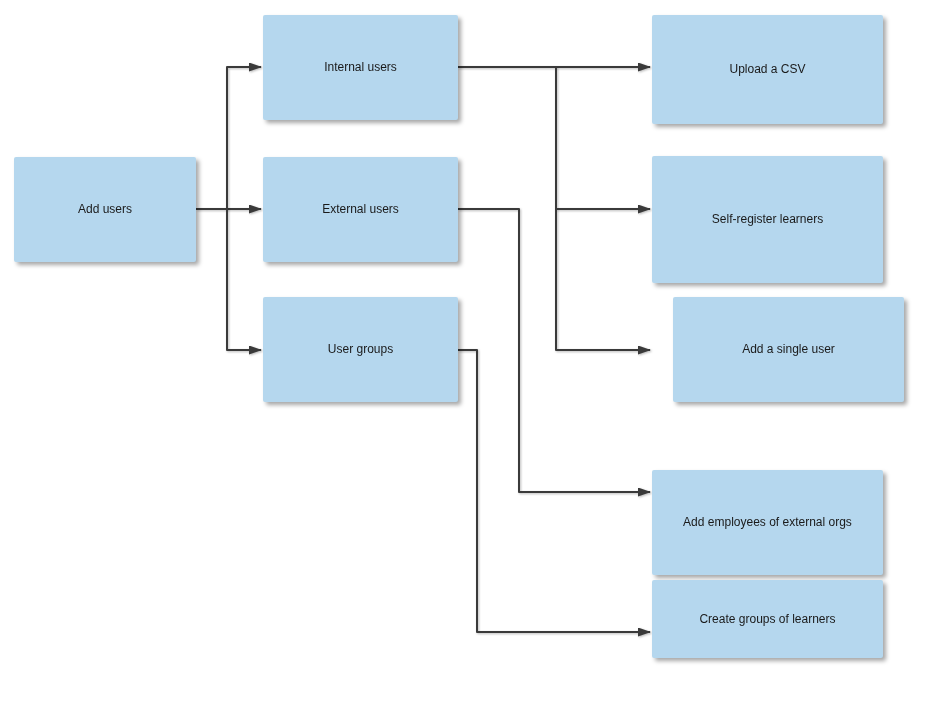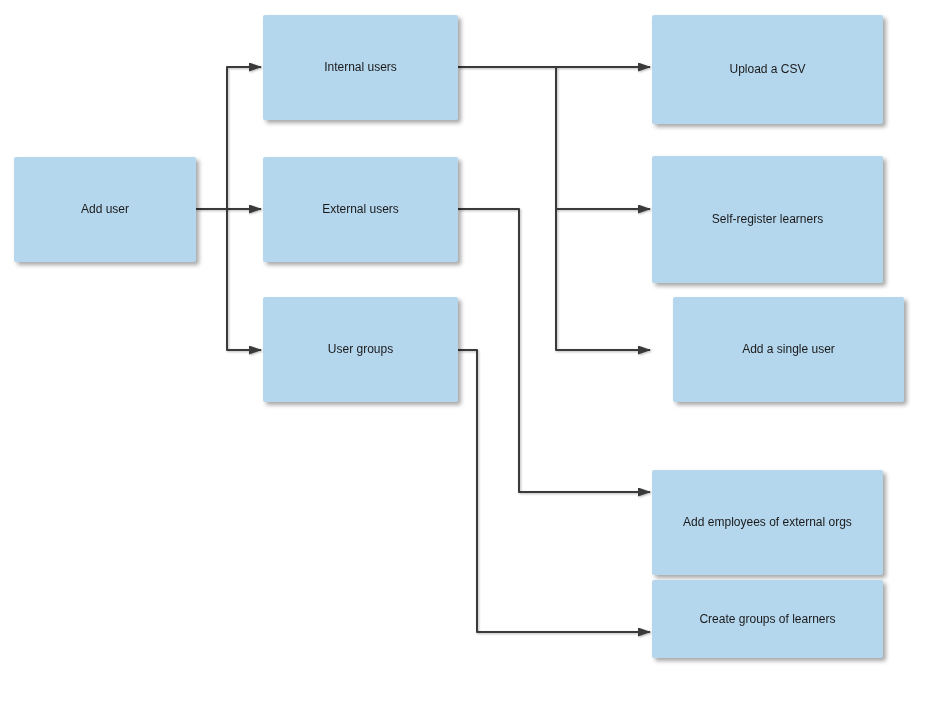--- a/index.html
+++ b/index.html
@@ -70,21 +70,21 @@
 
     <path d="M556,67 V209 H650" marker-end="url(#arrow)"></path>
 
     <path d="M556,209 V350 H650" marker-end="url(#arrow)"></path>
 
     <path d="M458,209 H519 V492 H650" marker-end="url(#arrow)"></path>
 
     <path d="M458,350 H477 V632 H650" marker-end="url(#arrow)"></path>
   </svg>
 
-  <div class="node" style="left:14px; top:157px; width:182px; height:105px;">Add user</div>
+  <div class="node" style="left:14px; top:157px; width:182px; height:105px;">Add users</div>
 
   <div class="node" style="left:263px; top:15px; width:195px; height:105px;">Internal users</div>
   <div class="node" style="left:263px; top:297px; width:195px; height:105px;">User groups</div>
   <div class="node" style="left:263px; top:157px; width:195px; height:105px;">External users</div>
 
   <div class="node" style="left:652px; top:15px; width:231px; height:109px;">Upload a CSV</div>
   <div class="node" style="left:652px; top:156px; width:231px; height:127px;">Self-register learners</div>
   <div class="node" style="left:652px; top:297px; width:231px; height:105px;margin-left:21px;">Add a single user</div>
   <div class="node" style="left:652px; top:440px; width:231px; height:105px;margin-top:30px;">Add employees of external orgs</div>
   <div class="node" style="left:652px; top:580px; width:231px; height:78px;">Create groups of learners</div>

